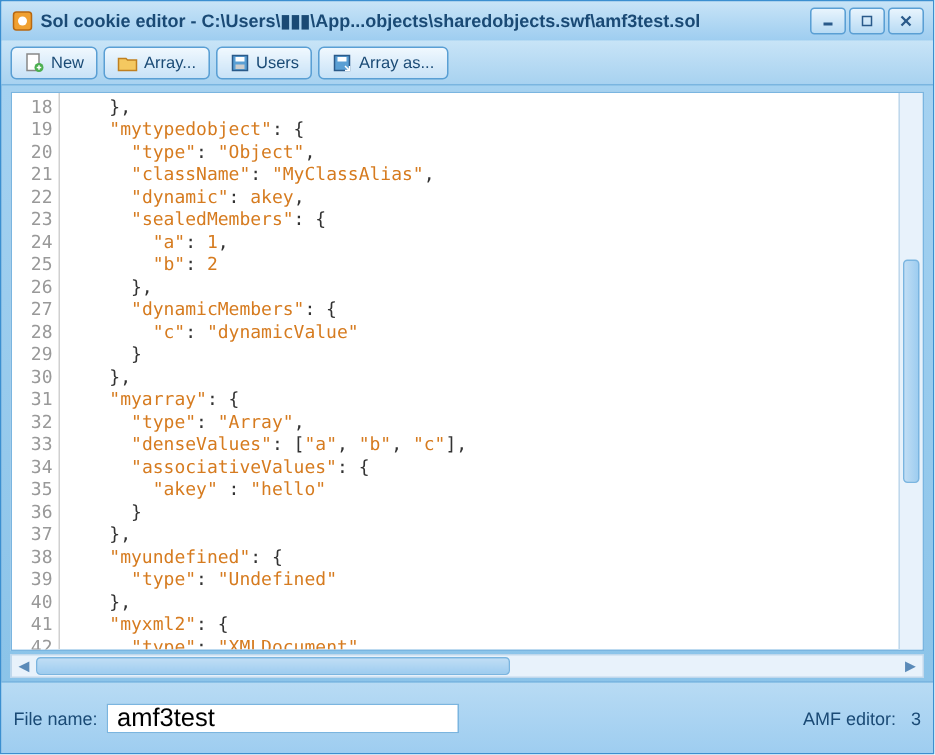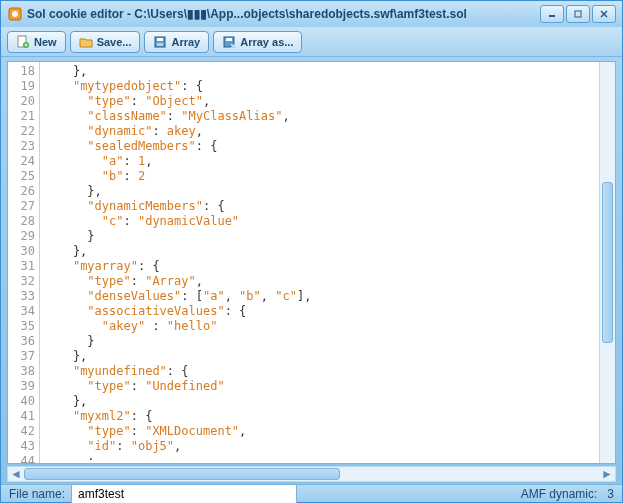--- a/index.html
+++ b/index.html
@@ -43,21 +43,20 @@
   font-size: 10px;
 }
 .toolbar {
   height: 30px;
   background: linear-gradient(to bottom, #c8e4f7, #a8d2f0);
   border-bottom: 1px solid #7ab5e0;
   display: flex;
   align-items: center;
   padding: 0 6px;
   gap: 4px;
-  font-weight: bold;
 }
 .tbtn {
   height: 22px;
   padding: 0 8px;
   border: 1px solid #5a9fd4;
   background: linear-gradient(to bottom, #f0f8fe, #c8e2f7);
   border-radius: 4px;
   display: flex; align-items: center;
   gap: 4px;
   cursor: pointer;
@@ -129,38 +128,38 @@
 .hscroll .track { flex: 1; position: relative; height: 100%; }
 .hscroll .thumb {
   position: absolute;
   left: 0; top: 1px; bottom: 1px;
   width: 55%;
   background: linear-gradient(to bottom, #c0ddf4, #9ecdf0);
   border: 1px solid #7ab5e0;
   border-radius: 3px;
 }
 .statusbar {
-  height: 18px;
+  height: 48px;
   background: linear-gradient(to bottom, #b8dbf4, #9ecdf0);
   border-top: 1px solid #7ab5e0;
   display: flex;
   align-items: center;
   padding: 0 8px;
   gap: 6px;
   color: #1a4a75;
   font-size: 12px;
 }
 .statusbar input {
   flex: 1;
   max-width: 340px;
   height: 20px;
   border: 1px solid #7ab5e0;
   padding: 0 6px;
   background: #fff;
-  font-size: 12px;
+  font-size: 17px;
 }
 .spacer { flex: 1; }
 .s { color: #d67b1f; }
 </style>
 </head>
 <body>
 
 <div class="window">
 
   <div class="titlebar">
@@ -198,29 +197,29 @@
             <circle cx="10" cy="10" r="3" fill="#4caf50"></circle>
             <line x1="10" y1="8.5" x2="10" y2="11.5" stroke="#fff"></line>
             <line x1="8.5" y1="10" x2="11.5" y2="10" stroke="#fff"></line>
           </svg></span>
       <span>New</span>
     </div>
     <div class="tbtn">
       <span class="ticon"><svg width="14" height="14">
             <path d="M1 4h5l1 1h6v7H1z" fill="#f4c860" stroke="#c08020"></path>
           </svg></span>
-      <span>Save...</span>
+      <span>Array...</span>
     </div>
     <div class="tbtn">
       <span class="ticon"><svg width="14" height="14">
             <rect x="2" y="2" width="10" height="10" fill="#5a9fd4" stroke="#2a5a8a"></rect>
             <rect x="4" y="3" width="6" height="3" fill="#fff"></rect>
             <rect x="4" y="8" width="6" height="3" fill="#ccc"></rect>
           </svg></span>
-      <span>Array</span>
+      <span>Users</span>
     </div>
     <div class="tbtn">
       <span class="ticon"><svg width="14" height="14">
             <rect x="2" y="2" width="10" height="10" fill="#5a9fd4" stroke="#2a5a8a"></rect>
             <rect x="4" y="3" width="6" height="3" fill="#fff"></rect>
             <path d="M9 9l3 3M12 9v3h-3" stroke="#fff" fill="none"></path>
           </svg></span>
       <span>Array as...</span>
     </div>
   </div>
@@ -294,17 +293,17 @@
     <div class="track">
       <div class="thumb"></div>
     </div>
     <div class="arrow">►</div>
   </div>
 
   <div class="statusbar">
     <span>File name:</span>
     <input type="text" value="amf3test" style="">
     <span class="spacer"></span>
-    <span>AMF dynamic:</span>
+    <span>AMF editor:</span>
     <span style="margin-left:4px;">3</span>
   </div>
 
 </div>
 
 </body></html>

